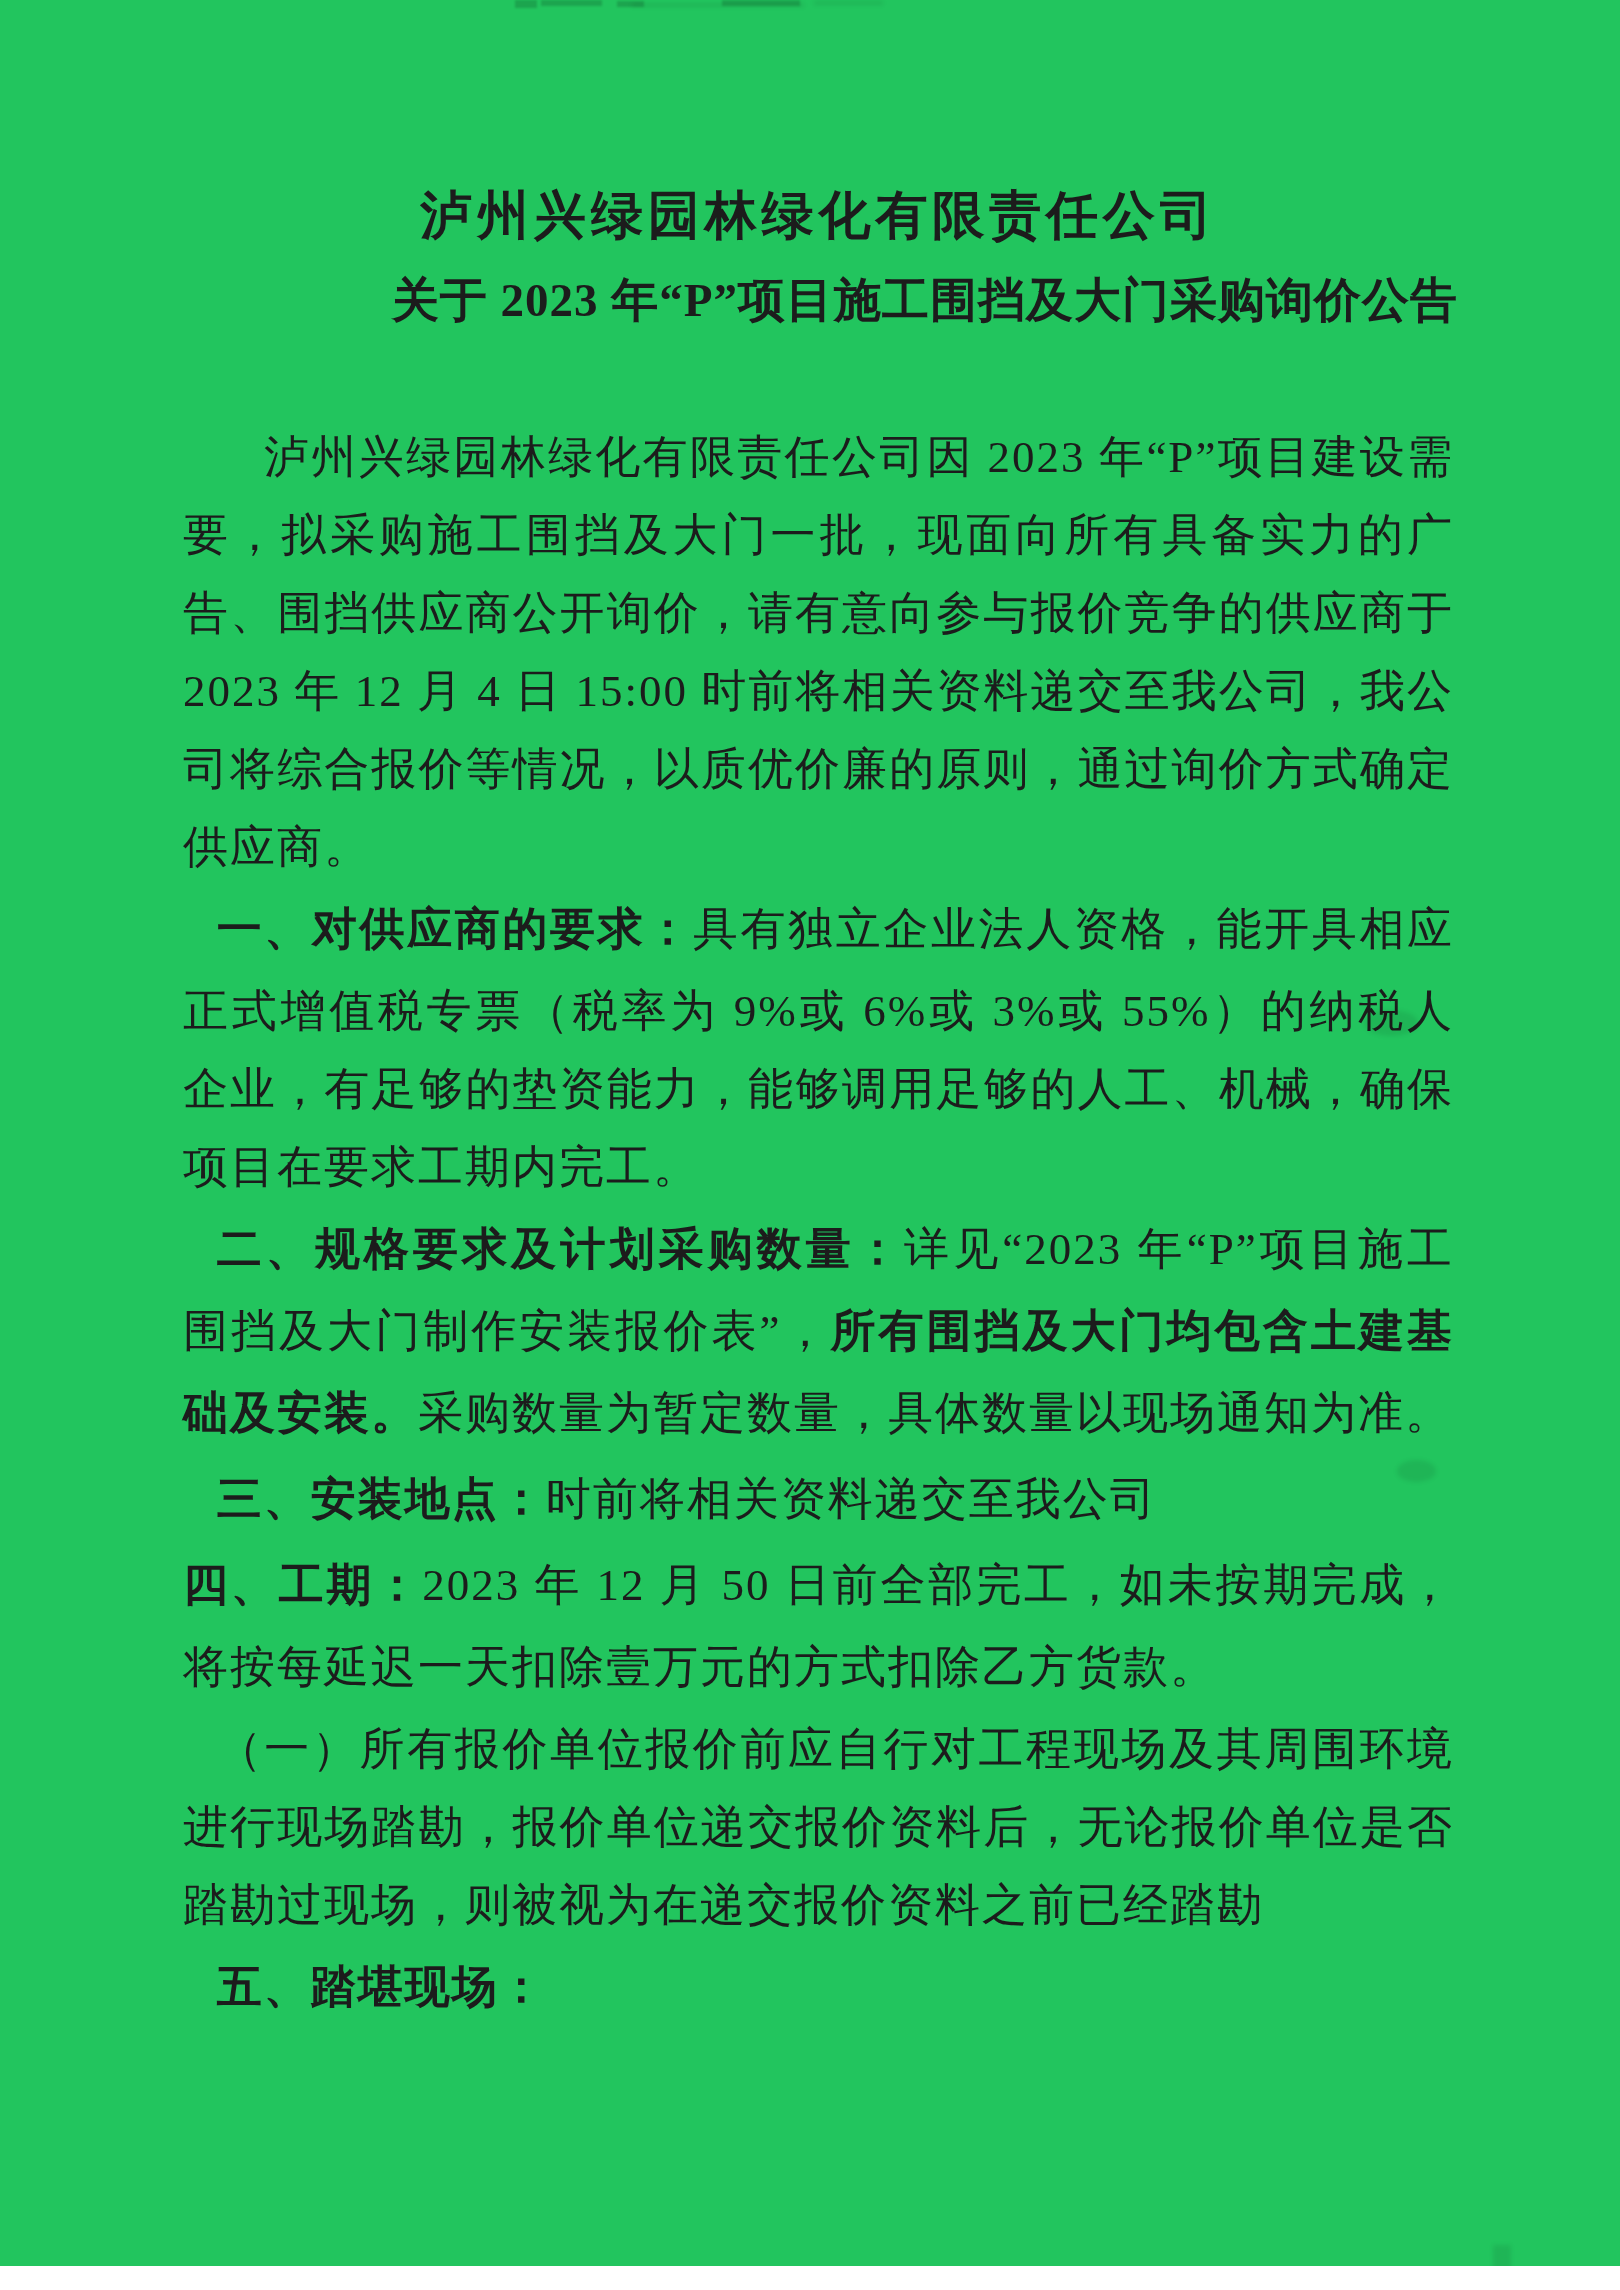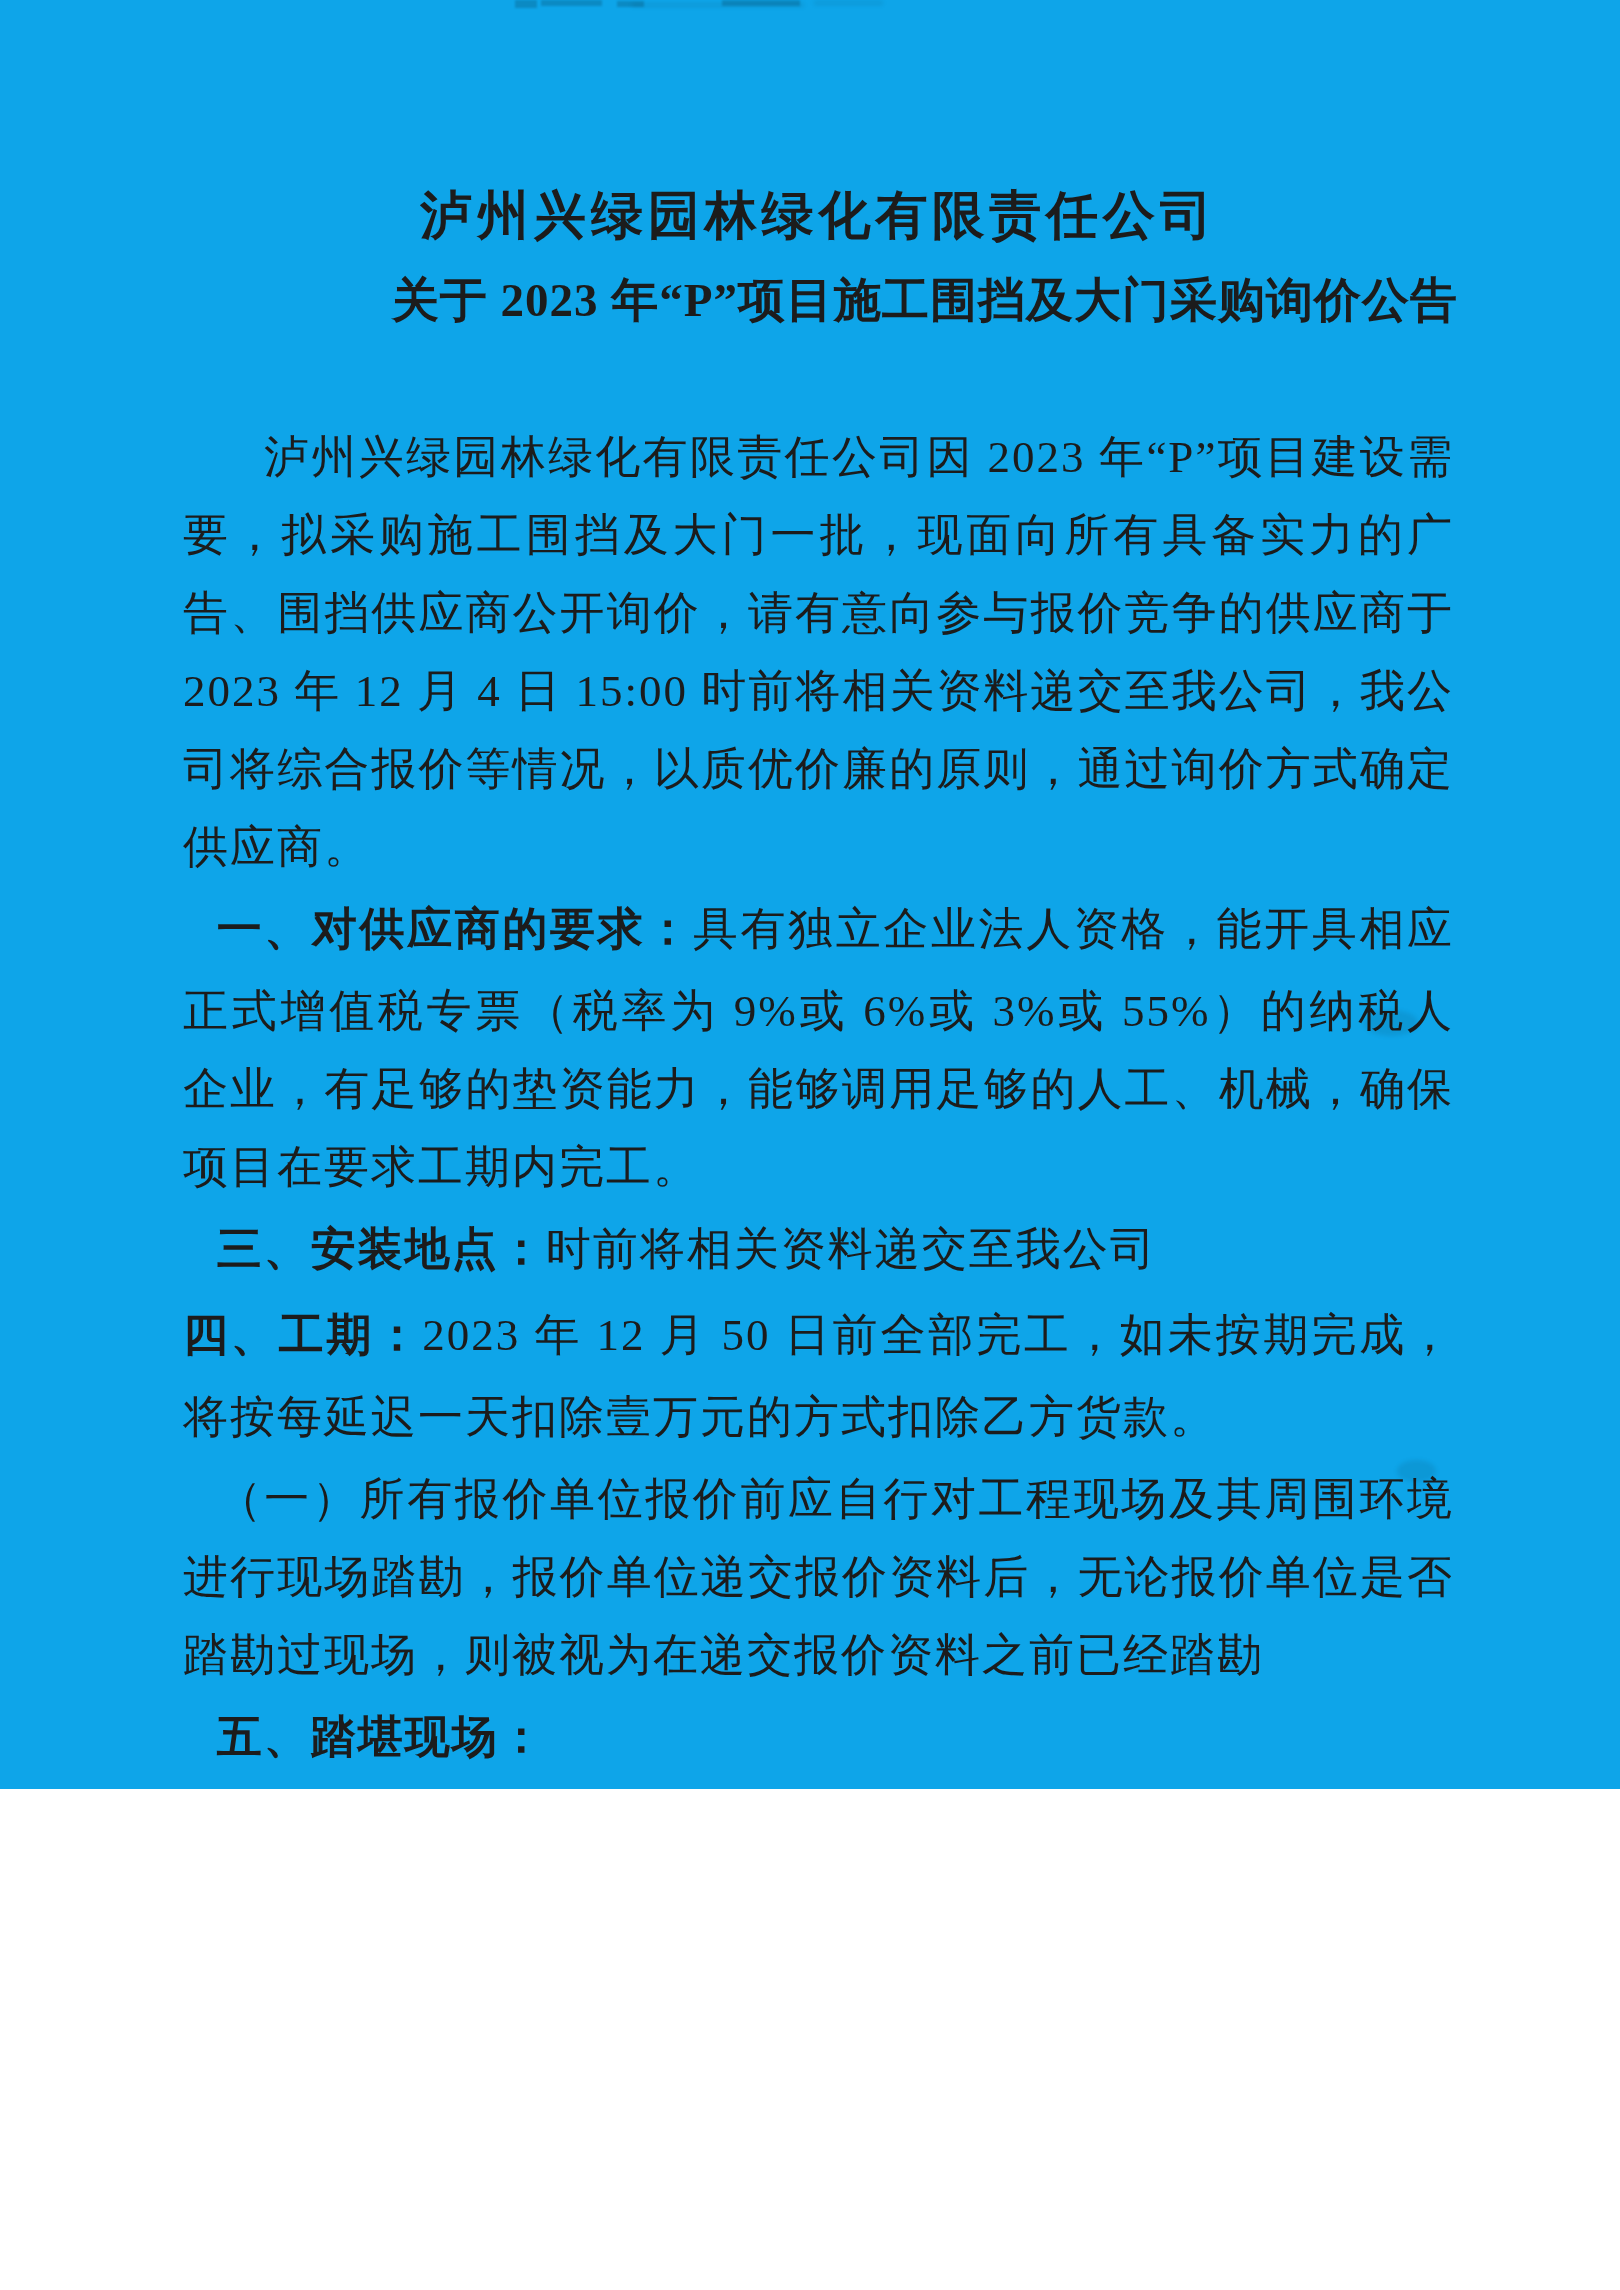--- a/index.html
+++ b/index.html
@@ -3,22 +3,22 @@
 <meta charset="utf-8">
 <style>
   html, body {
     margin: 0;
     padding: 0;
     background: #ffffff;
   }
   .page {
     position: relative;
     width: 1620px;
-    height: 1789px;
-    background: #0ea5e9;
+    height: 2266px;
+    background: #22c55e;
     overflow: hidden;
     font-family: "Liberation Serif", "DejaVu Serif", serif;
     color: #1c1c1c;
   }
   .content {
     position: absolute;
     left: 179px;
     top: 174px;
     width: 1279px;
   }
@@ -78,20 +78,21 @@
   <div class="artifact soft" style="left:814px; top:1px; width:69px; height:3.9px;"></div>
 
   <div class="content">
     <div class="doc-title t1">泸州兴绿园林绿化有限责任公司</div>
     <div class="doc-title t2">关于 2023 年“P”项目施工围挡及大门采购询价公告</div>
 
     <div class="doc-body">
 
     <p class="para indent-2"><span class="run">泸州兴绿园林绿化有限责任公司因 2023 年“P”项目建设需要，拟采购施工围挡及大门一批，现面向所有具备实力的广告、围挡供应商公开询价，请有意向参与报价竞争的供应商于 2023 年 12 月 4 日 15:00 时前将相关资料递交至我公司，我公司将综合报价等情况，以质优价廉的原则，通过询价方式确定供应商。</span></p>
         <p class="para indent-1"><span class="run run-bold">一、对供应商的要求：</span><span class="run">具有独立企业法人资格，能开具相应正式增值税专票（税率为 9%或 6%或 3%或 55%）的纳税人企业，有足够的垫资能力，能够调用足够的人工、机械，确保项目在要求工期内完工。</span></p>
+        <p class="para indent-1"><span class="run run-bold">二、规格要求及计划采购数量：</span><span class="run">详见“2023 年“P”项目施工围挡及大门制作安装报价表”，</span><span class="run run-bold">所有围挡及大门均包含土建基础及安装。</span><span class="run">采购数量为暂定数量，具体数量以现场通知为准。</span></p>
         <p class="para indent-1"><span class="run run-bold">三、安装地点：</span><span class="run">时前将相关资料递交至我公司</span></p>
         <p class="para indent-0"><span class="run run-bold">四、工期：</span><span class="run">2023 年 12 月 50 日前全部完工，如未按期完成，将按每延迟一天扣除壹万元的方式扣除乙方货款。</span></p>
         <p class="para indent-1"><span class="run">（一）所有报价单位报价前应自行对工程现场及其周围环境进行现场踏勘，报价单位递交报价资料后，无论报价单位是否踏勘过现场，则被视为在递交报价资料之前已经踏勘</span></p>
         <p class="para indent-1"><span class="run run-bold">五、踏堪现场：</span></p>
       </div>
   </div>
 
   <div class="artifact soft" style="left:1364px; top:1010px; width:54px; height:25.5px; border-radius:50%;"></div>
   <div class="artifact soft" style="left:1397px; top:1460px; width:39px; height:21.6px; border-radius:50%;"></div>
 

